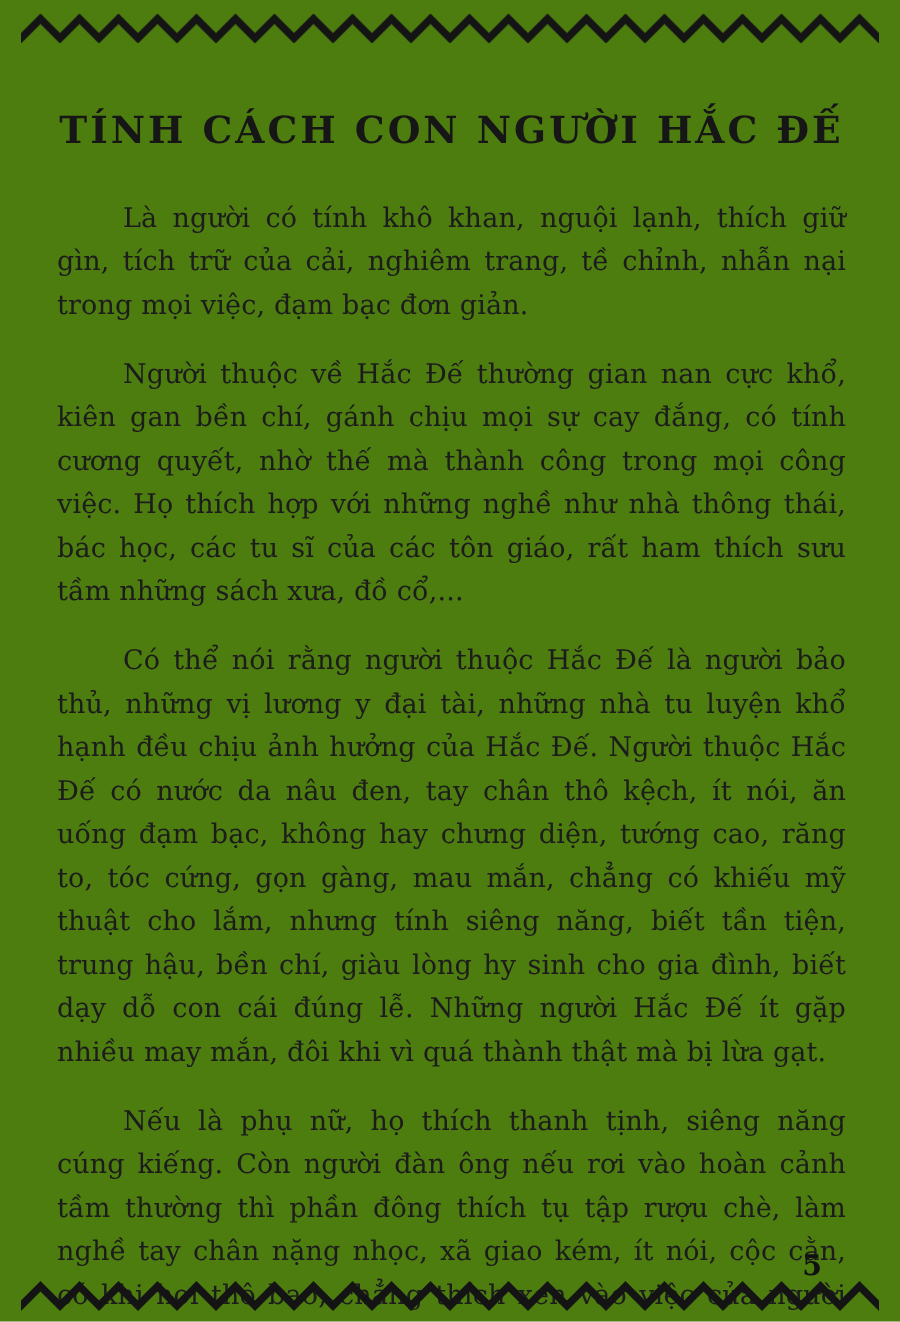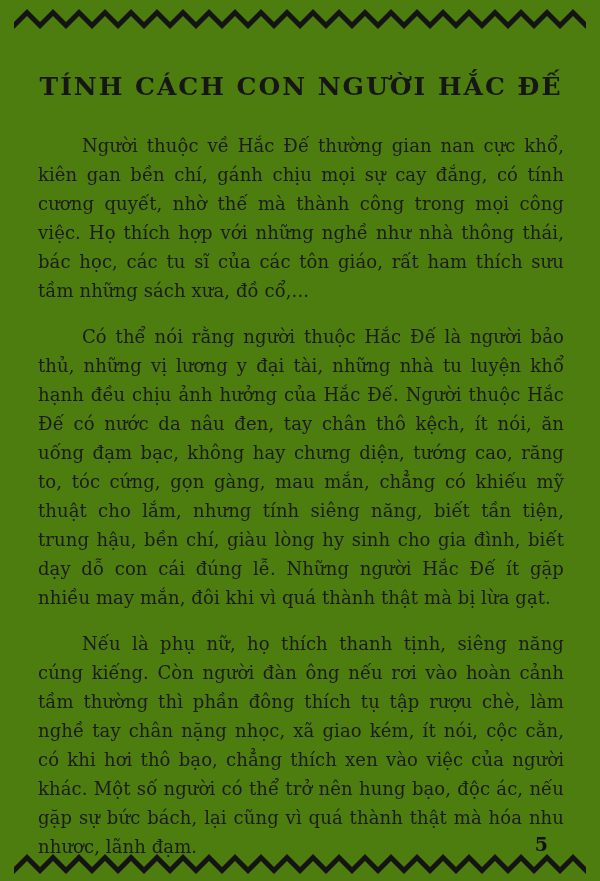--- a/index.html
+++ b/index.html
@@ -69,20 +69,21 @@
       <pattern id="zzpat-top" width="26" height="20" patternUnits="userSpaceOnUse">
         <path d="M0,13 L13,0 L26,13 L26,20 L13,7 L0,20 Z" fill="#141414"></path>
       </pattern>
     </defs>
     <rect x="0" y="0" width="572" height="20" fill="url(#zzpat-top)"></rect>
   </svg>
 
   <div class="content">
     <h1 class="title">TÍNH CÁCH CON NGƯỜI HẮC ĐẾ</h1>
 
+    <p class="para">Là người có tính khô khan, nguội lạnh, thích giữ gìn, tích trữ của cải, nghiêm trang, tề chỉnh, nhẫn nại trong mọi việc, đạm bạc đơn giản.</p>
     <p class="para">Người thuộc về Hắc Đế thường gian nan cực khổ, kiên gan bền chí, gánh chịu mọi sự cay đắng, có tính cương quyết, nhờ thế mà thành công trong mọi công việc. Họ thích hợp với những nghề như nhà thông thái, bác học, các tu sĩ của các tôn giáo, rất ham thích sưu tầm những sách xưa, đồ cổ,...</p>
     <p class="para">Có thể nói rằng người thuộc Hắc Đế là người bảo thủ, những vị lương y đại tài, những nhà tu luyện khổ hạnh đều chịu ảnh hưởng của Hắc Đế. Người thuộc Hắc Đế có nước da nâu đen, tay chân thô kệch, ít nói, ăn uống đạm bạc, không hay chưng diện, tướng cao, răng to, tóc cứng, gọn gàng, mau mắn, chẳng có khiếu mỹ thuật cho lắm, nhưng tính siêng năng, biết tần tiện, trung hậu, bền chí, giàu lòng hy sinh cho gia đình, biết dạy dỗ con cái đúng lễ. Những người Hắc Đế ít gặp nhiều may mắn, đôi khi vì quá thành thật mà bị lừa gạt.</p>
     <p class="para">Nếu là phụ nữ, họ thích thanh tịnh, siêng năng cúng kiếng. Còn người đàn ông nếu rơi vào hoàn cảnh tầm thường thì phần đông thích tụ tập rượu chè, làm nghề tay chân nặng nhọc, xã giao kém, ít nói, cộc cằn, có khi hơi thô bạo, chẳng thích xen vào việc của người khác. Một số người có thể trở nên hung bạo, độc ác, nếu gặp sự bức bách, lại cũng vì quá thành thật mà hóa nhu nhược, lãnh đạm.</p>
 
   </div>
 
   <div class="page-number">5</div>
 
   <svg class="zz-border zz-bottom" width="572" height="20" xmlns="http://www.w3.org/2000/svg" preserveAspectRatio="none">
     <defs>

